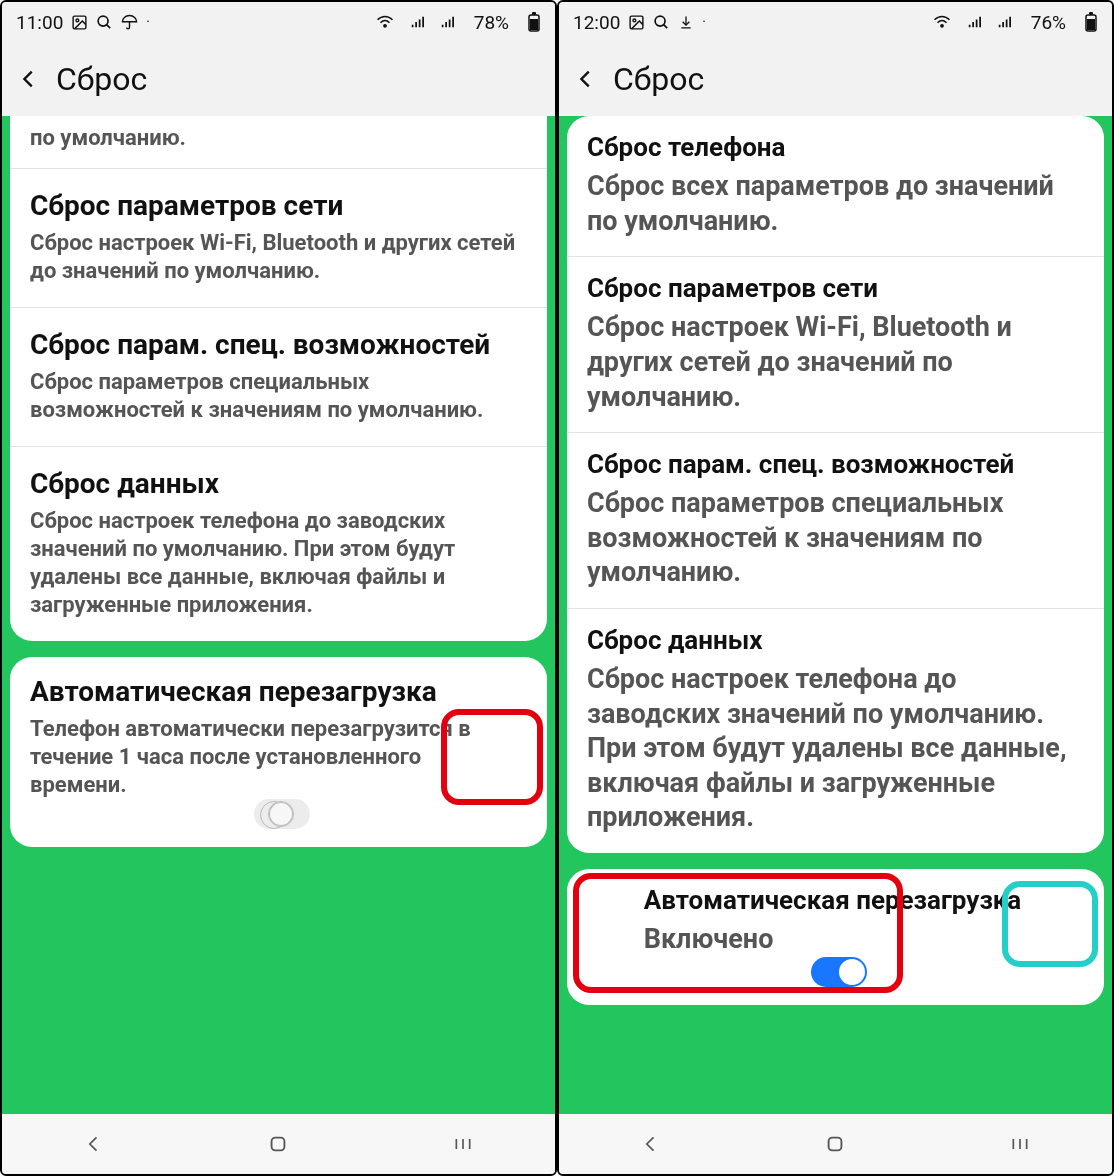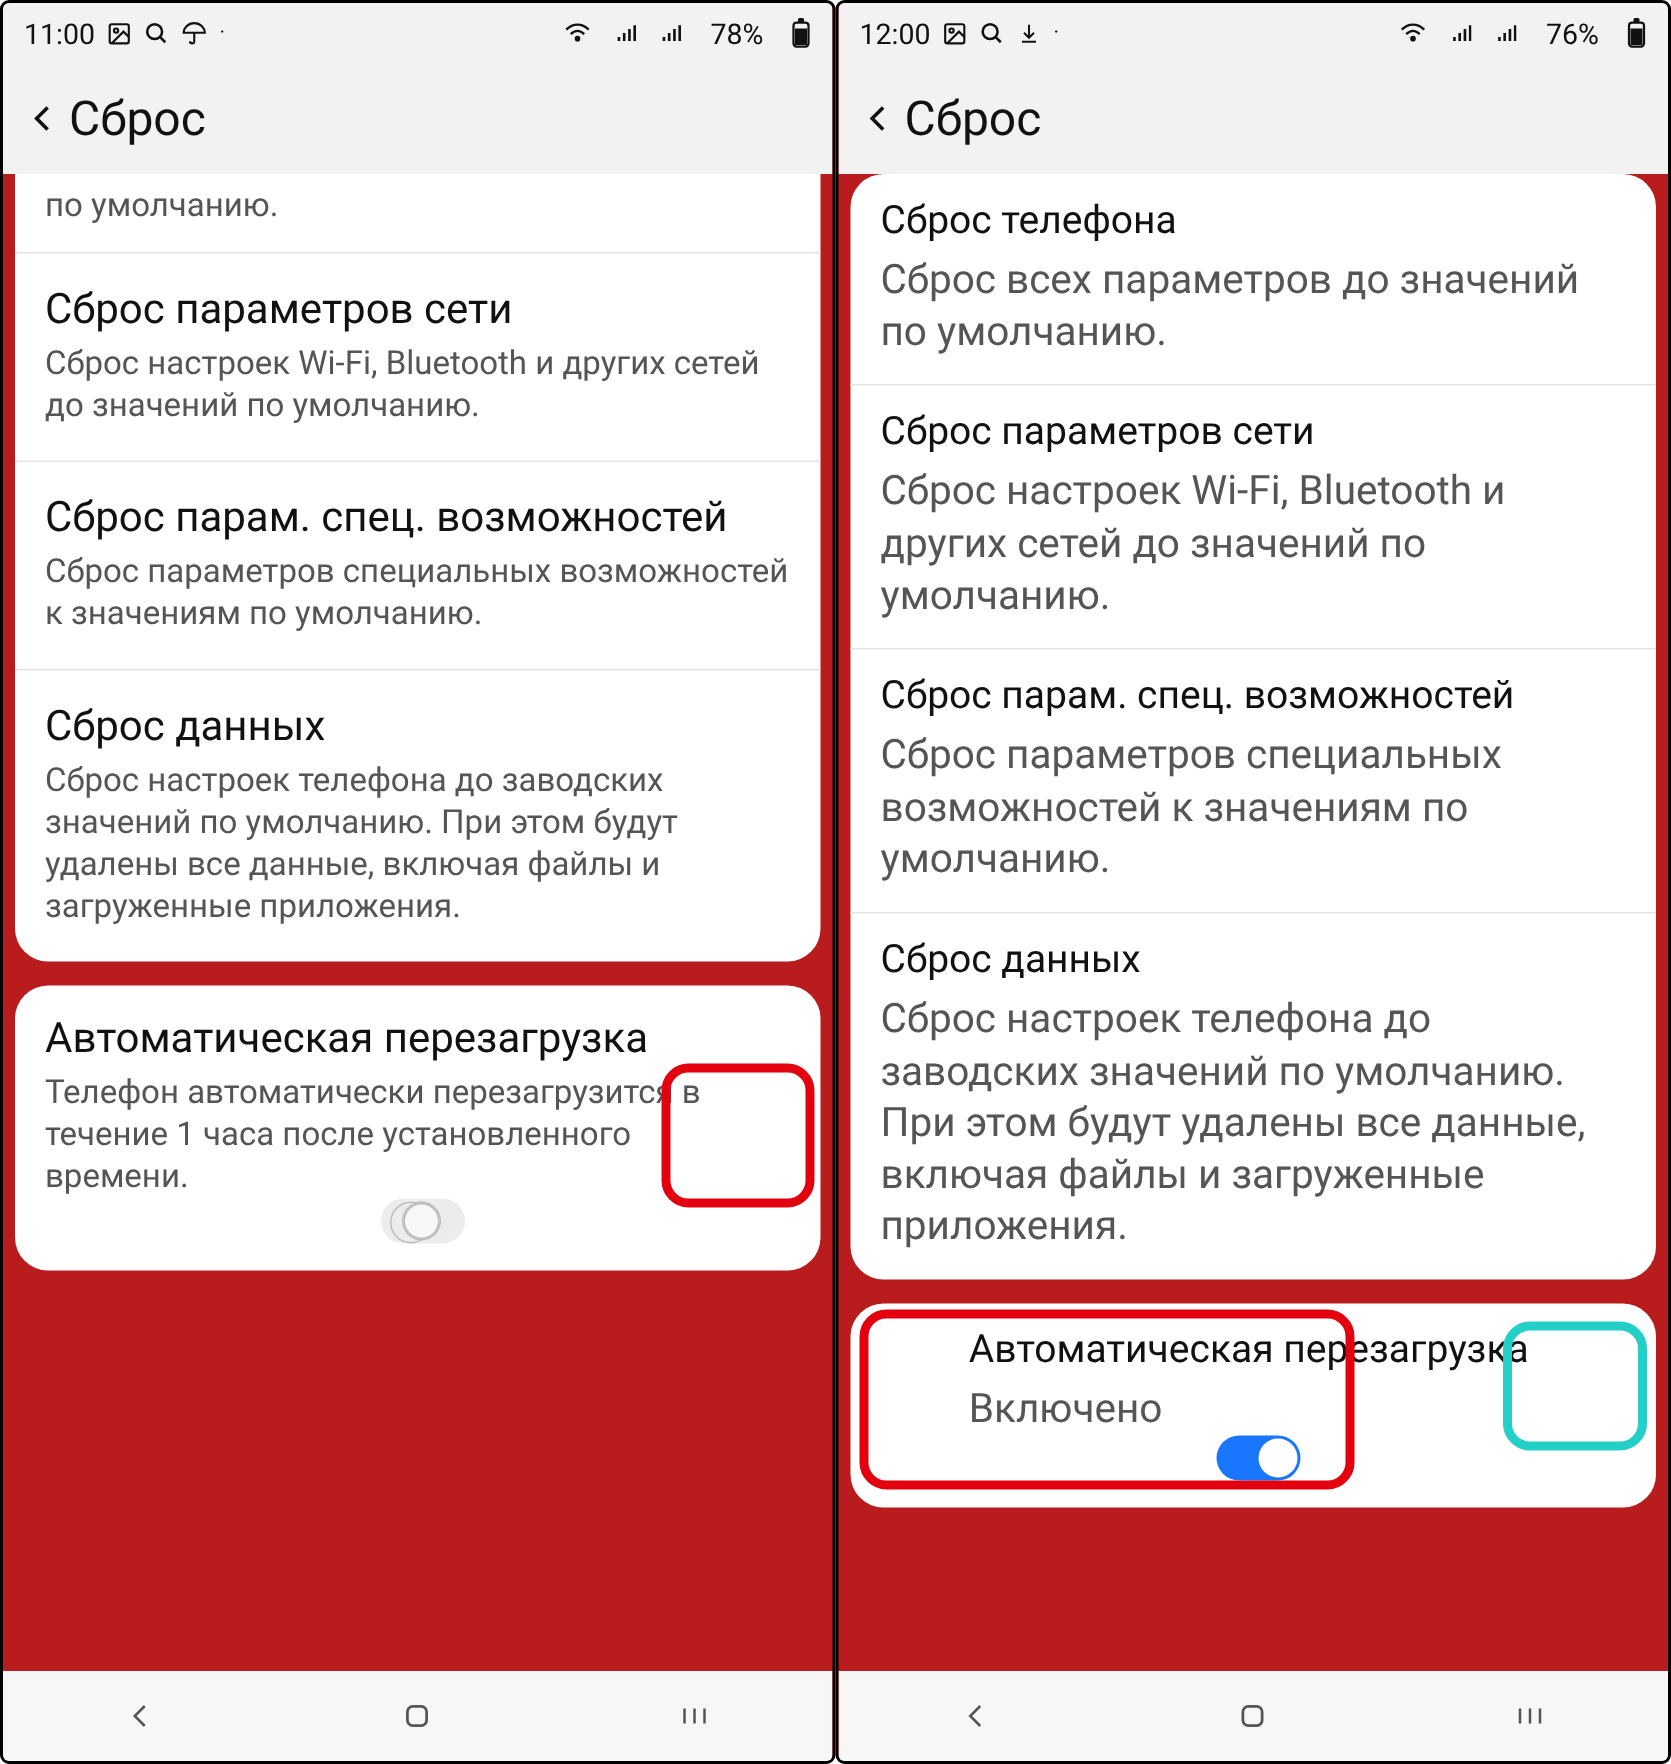--- a/index.html
+++ b/index.html
@@ -10,21 +10,21 @@
     width: 1114px;
     height: 1176px;
   }
   .phone {
     width: 557px;
     height: 1176px;
     border: 2px solid #000;
     border-radius: 6px;
     display: flex;
     flex-direction: column;
-    background: #b91c1c;
+    background: #22c55e;
     overflow: hidden;
     position: relative;
   }
   .phone:first-child { margin-right: 0px; }
 
   
   .status-bar {
     height: 40px;
     display: flex;
     align-items: center;
@@ -38,35 +38,37 @@
   .status-right { display: flex; align-items: center; gap: 16px; }
   .st-icon { display: inline-flex; }
   .battery-txt { margin: 0 2px 0 4px; }
 
   
   .header {
     display: flex;
     align-items: center;
     padding: 18px 16px 18px 10px;
     background: #f2f2f2;
+    gap: 10px;
   }
   .back-btn { width: 34px; height: 34px; display:flex; align-items:center; justify-content:center; }
   .header-title { font-size: 32px; font-weight: 400; color:#111; }
 
   
   .content {
     flex: 1;
     display: flex;
     flex-direction: column;
     overflow: hidden;
   }
   .card {
     background: #fff;
     border-radius: 22px;
     margin: 0 8px;
+    font-weight: bold;
   }
   .card + .card { margin-top: 16px; }
   .card.last { margin-bottom: 10px; }
   .item {
     padding: 20px 20px 22px 20px;
     border-bottom: 1px solid #e3e3e3;
   }
   .item:last-child { border-bottom: none; }
   .item-title {
     font-size: 28px;

